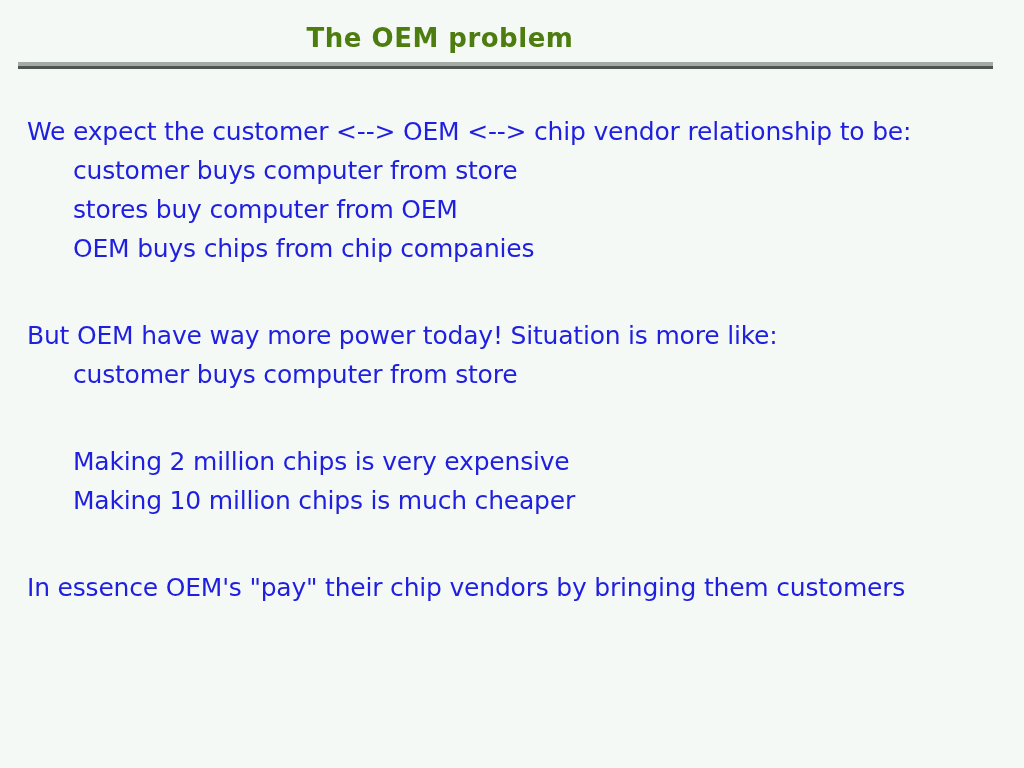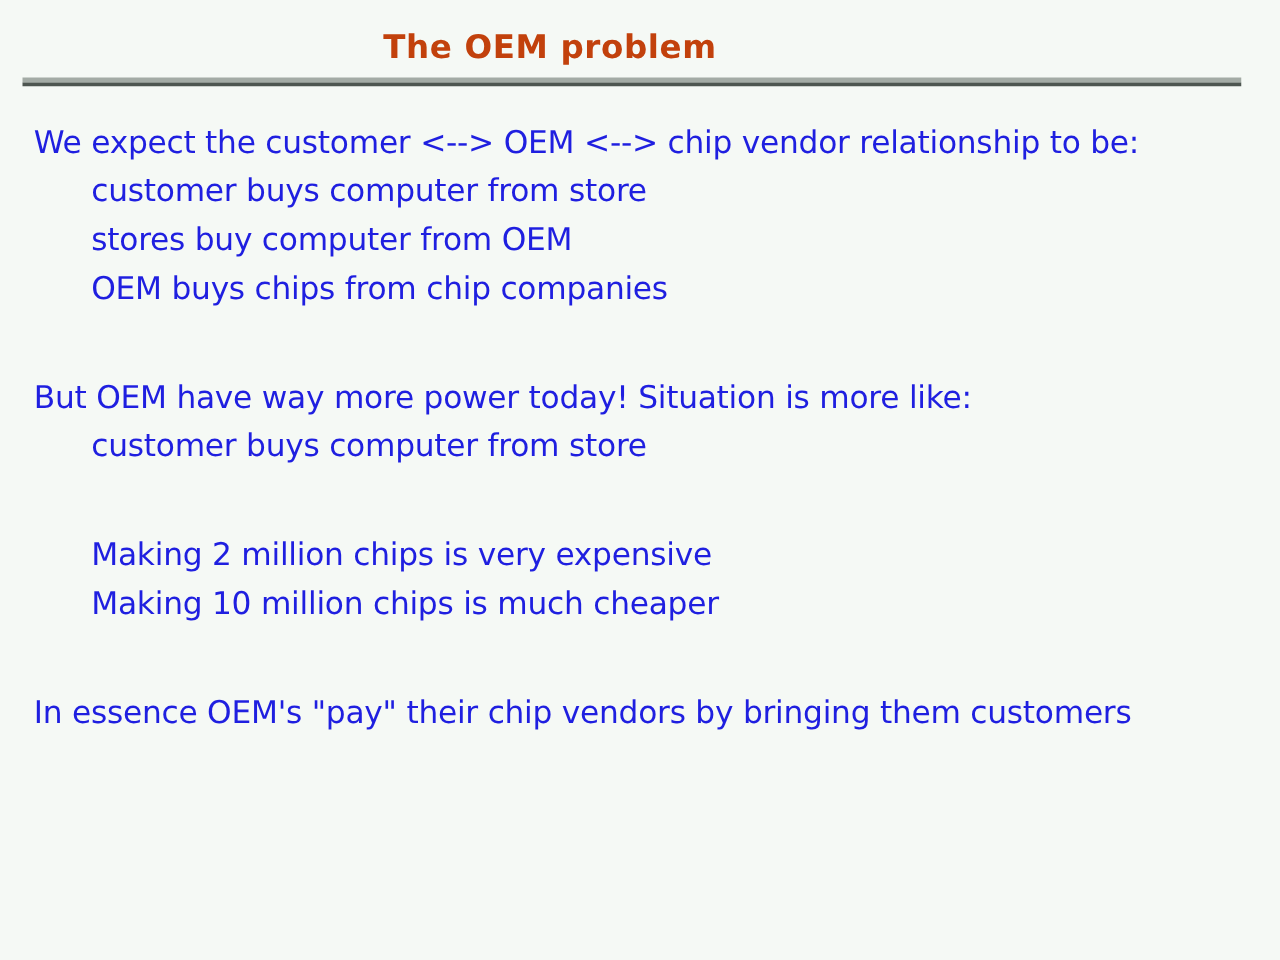--- a/index.html
+++ b/index.html
@@ -26,21 +26,21 @@
   .slide-title {
     position: absolute;
     top: 22px;
     left: 0;
     width: 880px;
     text-align: center;
     font-family: "DejaVu Sans", sans-serif;
     font-weight: bold;
     font-size: 26px;
     letter-spacing: 0.5px;
-    color: #c2410c;
+    color: #4d7c0f;
     line-height: 32px;
     white-space: pre;
   }
 
   
   .title-rule {
     position: absolute;
     top: 62px;
     left: 18px;
     width: 975px;
@@ -59,21 +59,21 @@
     top: 4px;
     left: 0;
     width: 100%;
     height: 3px;
     background: #4d5650;
   }
 
   
   .body-area {
     position: absolute;
-    top: 94px;
+    top: 112px;
     left: 0;
     width: 1024px;
   }
 
   .block {
     margin: 0;
     padding: 0;
   }
   .block + .block {
     margin-top: 48px;   

